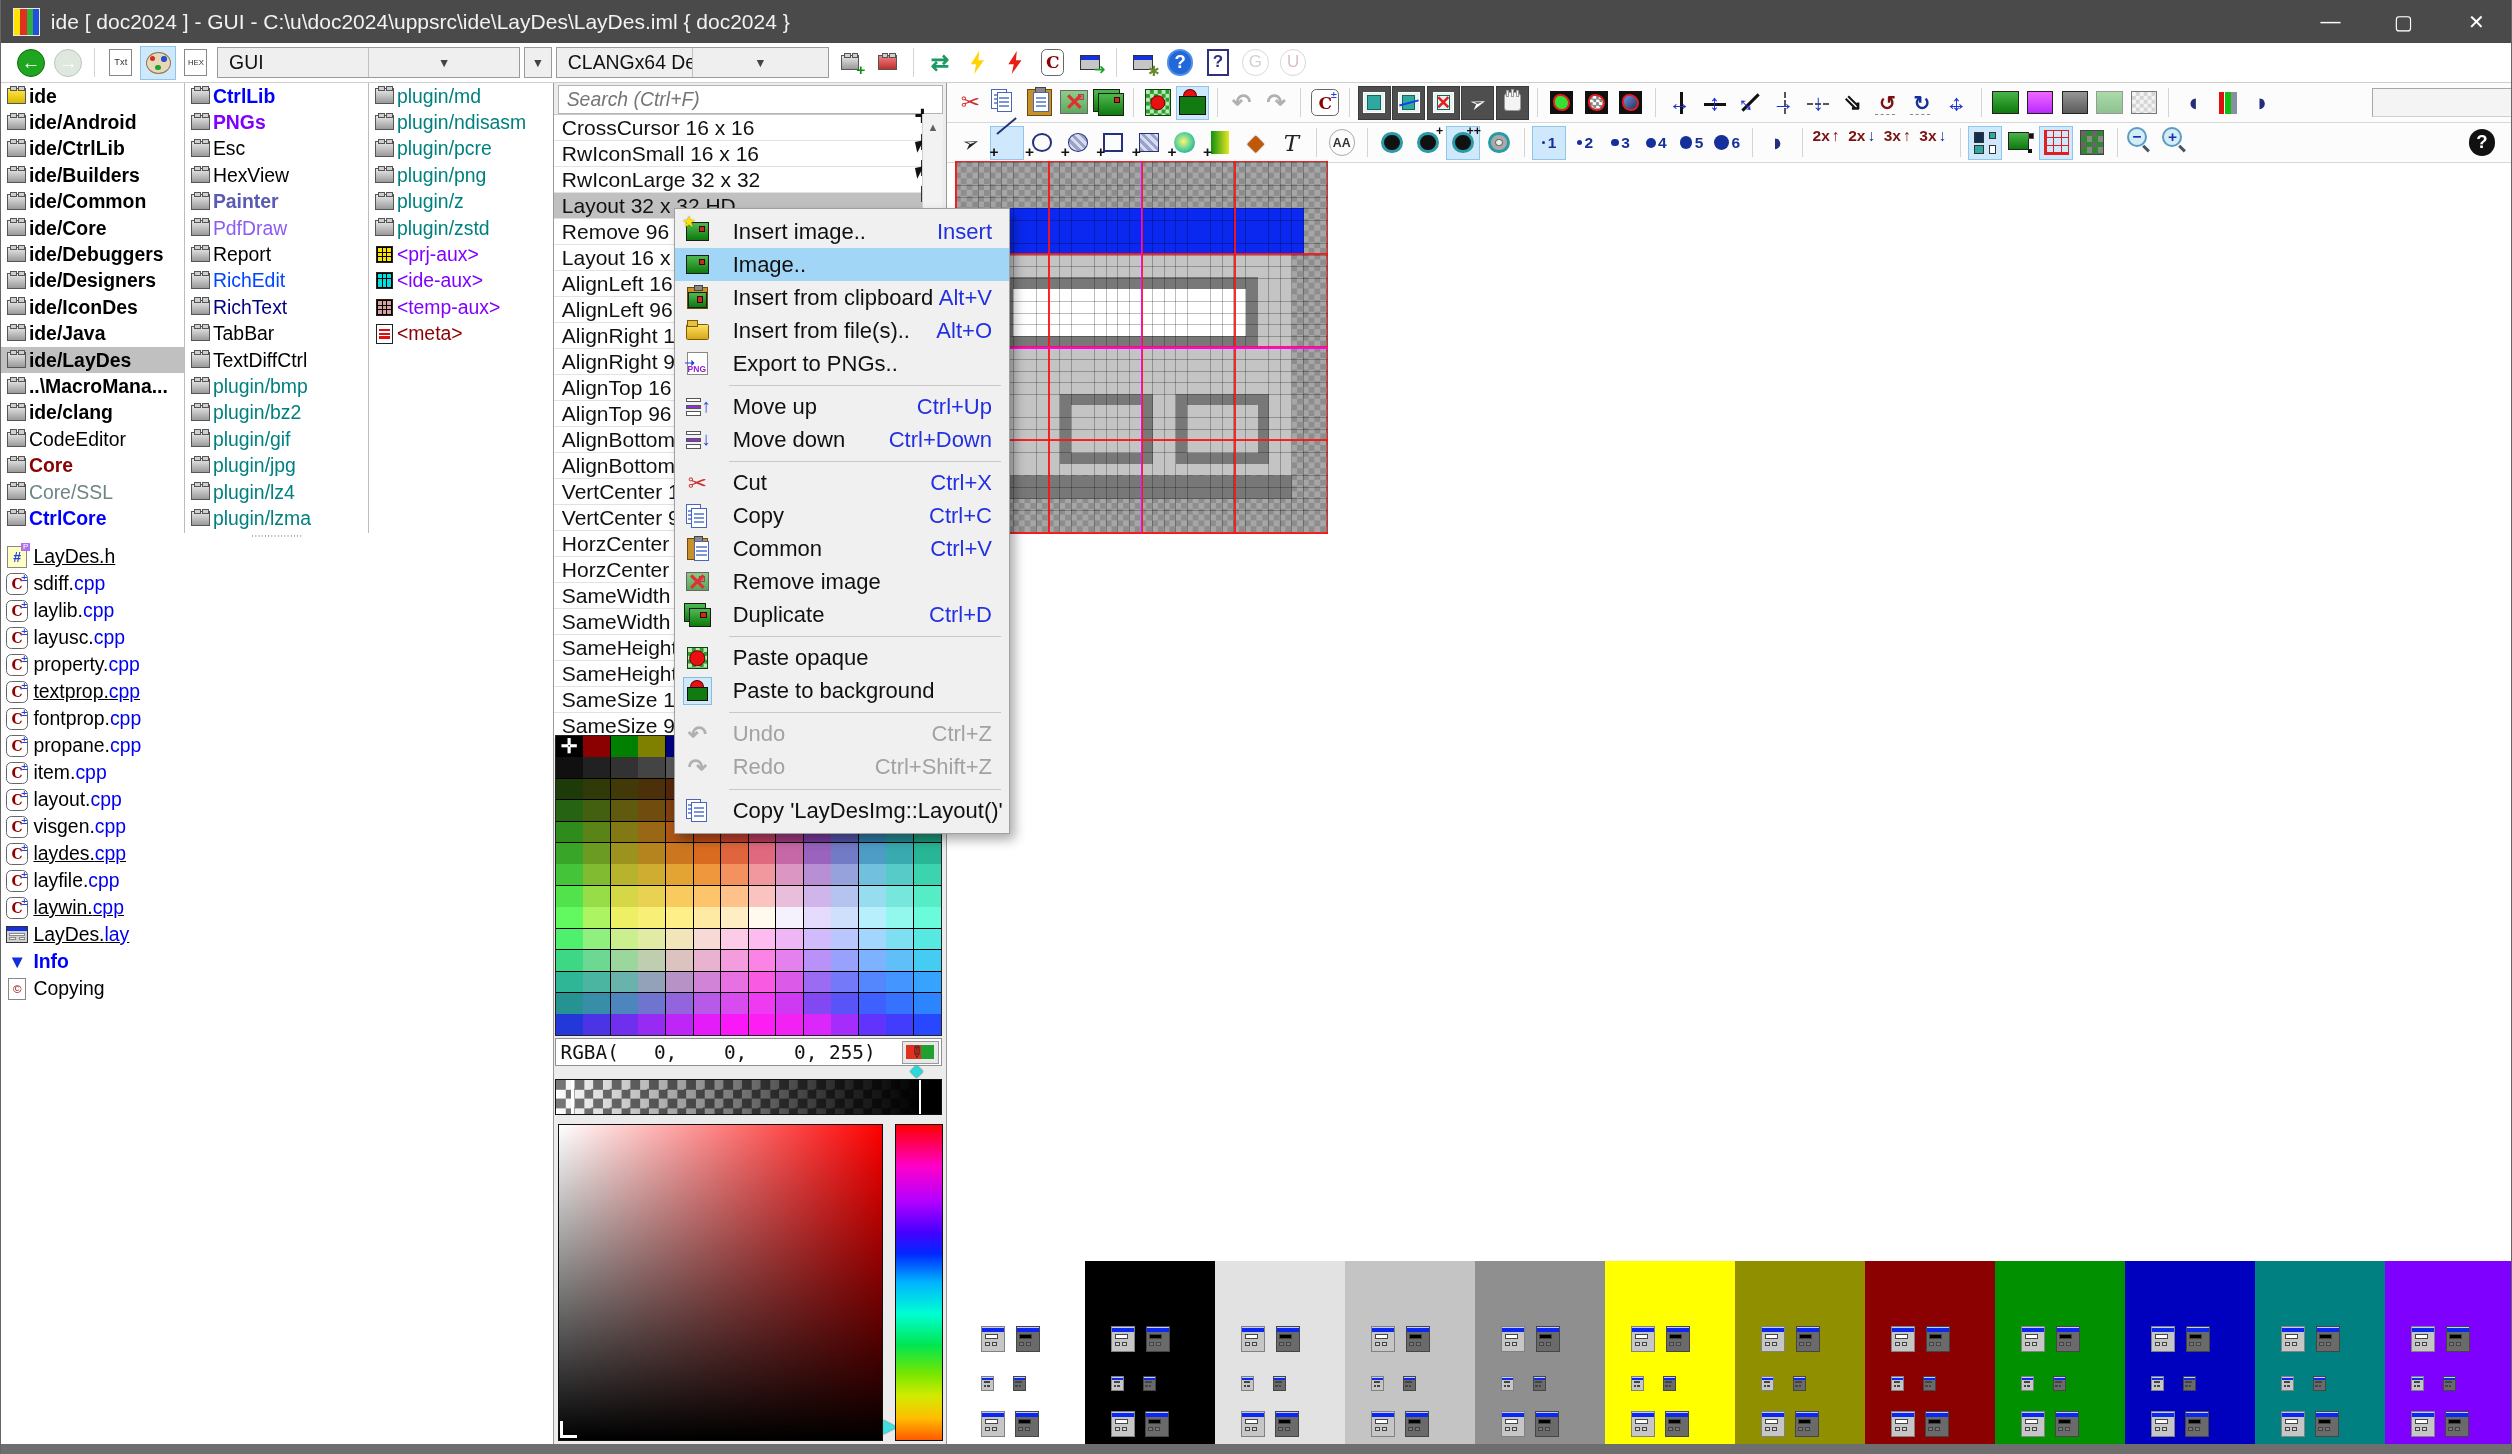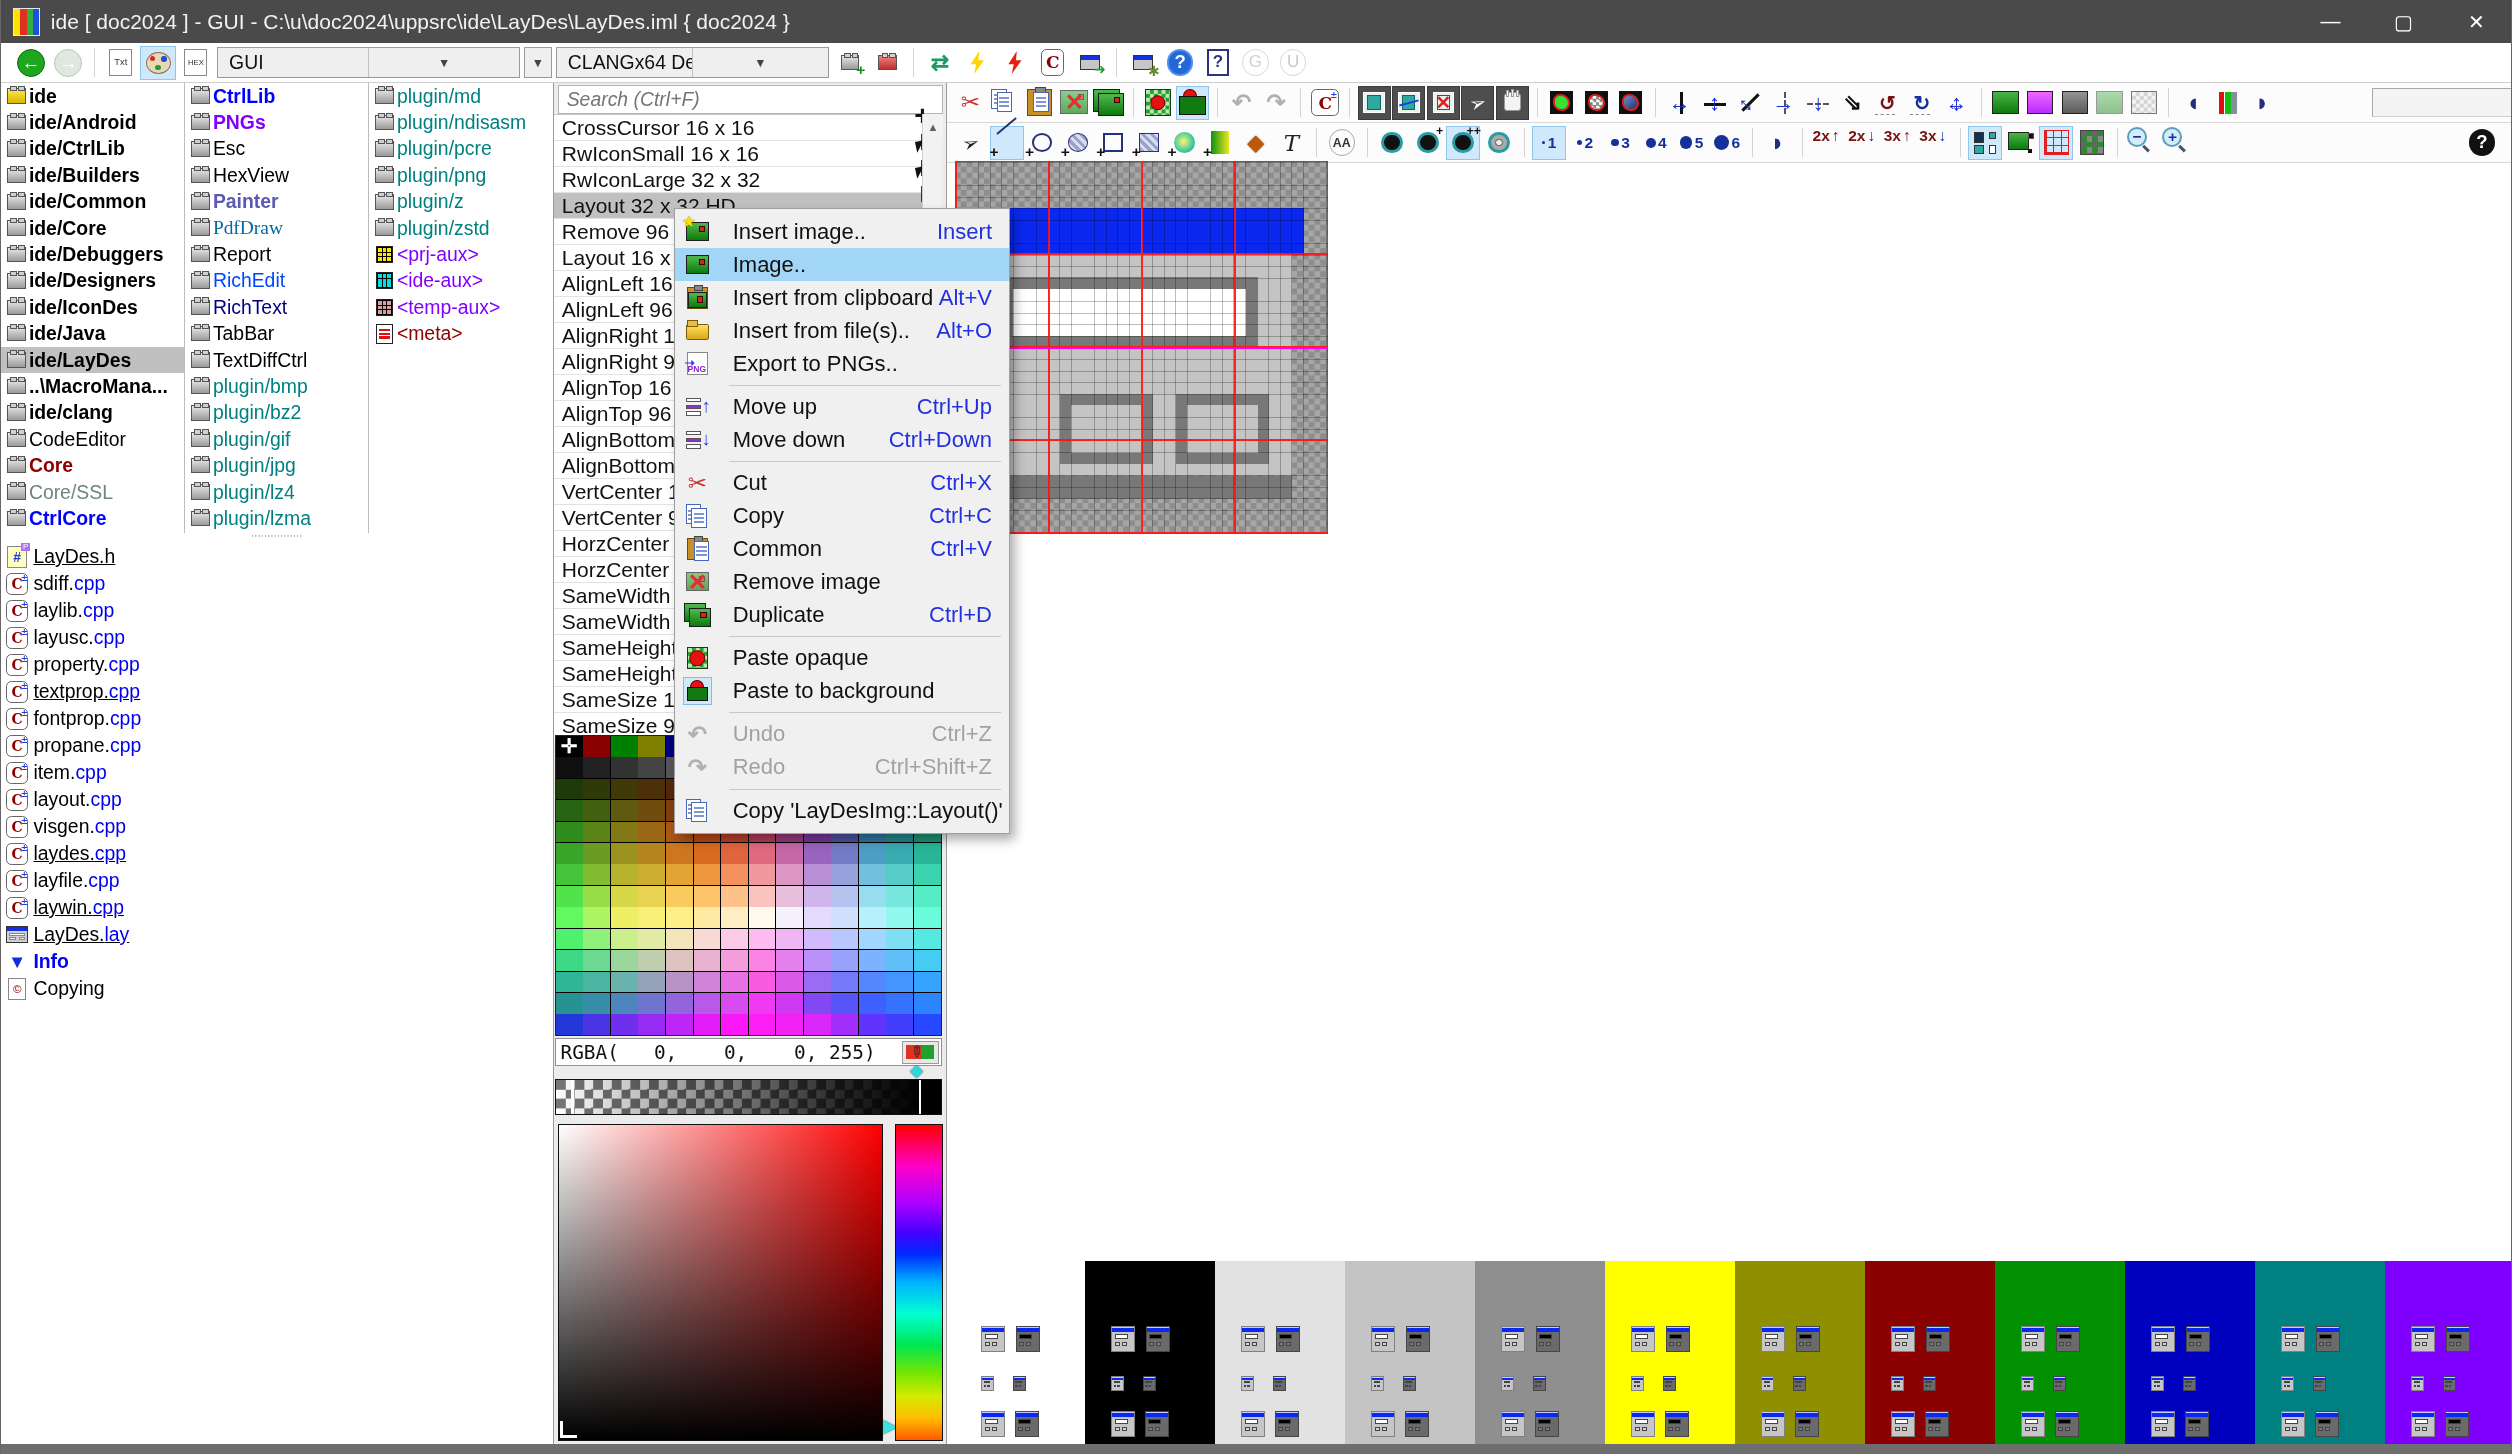--- a/index.html
+++ b/index.html
@@ -425,21 +425,21 @@
           <div class="pkg-row">
             <span style="display: flex;">
               <span class="lego"></span>
             </span>
             <span style="font-weight: bold; color: rgb(90, 90, 180);">Painter</span>
           </div>
           <div class="pkg-row">
             <span style="display: flex;">
               <span class="lego"></span>
             </span>
-            <span style="color: #0369a1; font-family: Liberation Serif, serif;">PdfDraw</span>
+            <span style="color: #8b5cf6;">PdfDraw</span>
           </div>
           <div class="pkg-row">
             <span style="display: flex;">
               <span class="lego"></span>
             </span>
             <span style="color: rgb(0, 0, 0);">Report</span>
           </div>
           <div class="pkg-row">
             <span style="display: flex;">
               <span class="lego"></span>

